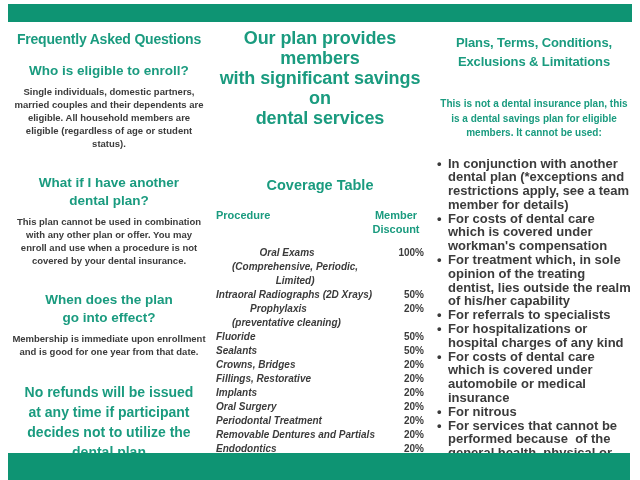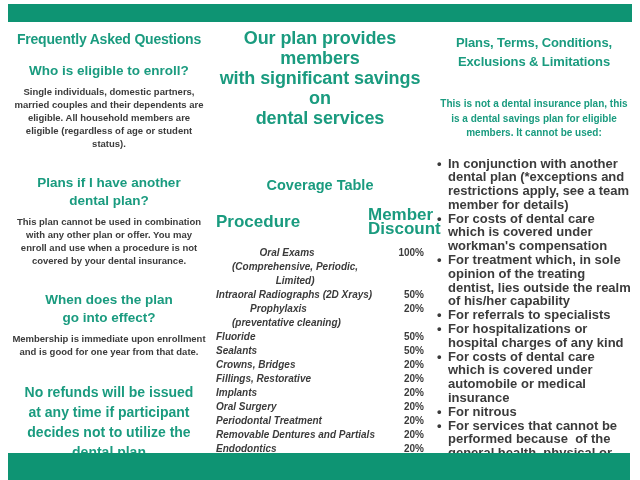--- a/index.html
+++ b/index.html
@@ -42,22 +42,22 @@
   
   .mid-headline{
     margin:0;font-size:18px;line-height:20px;font-weight:700;color:var(--heading);
     text-align:center;letter-spacing:-0.1px;
   }
   .coverage-title{
     margin:47px 0 5px 0;font-size:14.5px;line-height:20px;font-weight:700;
     color:var(--heading);text-align:center;
   }
   .coverage-head{
-    display:flex;justify-content:space-between;align-items:center;
-    font-size:17px;line-height:14px;font-weight:700;color:var(--heading);
+    display:flex;justify-content:space-between;align-items:flex-start;
+    font-size:11px;line-height:14px;font-weight:700;color:var(--heading);
     margin:13px 0 10px 0;
   }
   .coverage-head .disc{width:56px;text-align:center;}
   .coverage-rows{font-size:10px;line-height:14px;font-weight:700;}
   .coverage-row{display:flex;justify-content:space-between;align-items:flex-start;}
   .coverage-row .proc{font-style:italic;padding-right:4px;text-align:center;}
   .coverage-row .proc .subline{display:block;padding-left:16px;}
   .coverage-row .pct{font-style:normal;white-space:nowrap;}
 
   
@@ -87,21 +87,21 @@
   <div class="bar top"></div>
 
   <div class="col left">
     <h1 class="faq-title">Frequently Asked Questions</h1>
     <div id="faq-sections">
         <section class="faq-section">
           <h3 class="faq-heading pre">Who is eligible to enroll?</h3>
           <p class="faq-body">Single individuals, domestic partners, married couples and their dependents are eligible. All household members are eligible (regardless of age or student status).</p>
         </section>
         <section class="faq-section">
-          <h3 class="faq-heading pre">Plans if I have another
+          <h3 class="faq-heading pre">What if I have another
 dental plan?</h3>
           <p class="faq-body">This plan cannot be used in combination with any other plan or offer. You may enroll and use when a procedure is not covered by your dental insurance.</p>
         </section>
         <section class="faq-section">
           <h3 class="faq-heading pre">When does the plan
 go into effect?</h3>
           <p class="faq-body">Membership is immediate upon enrollment and is good for one year from that date.</p>
         </section>
       </div>
     <p class="no-refunds pre">No refunds will be issued

